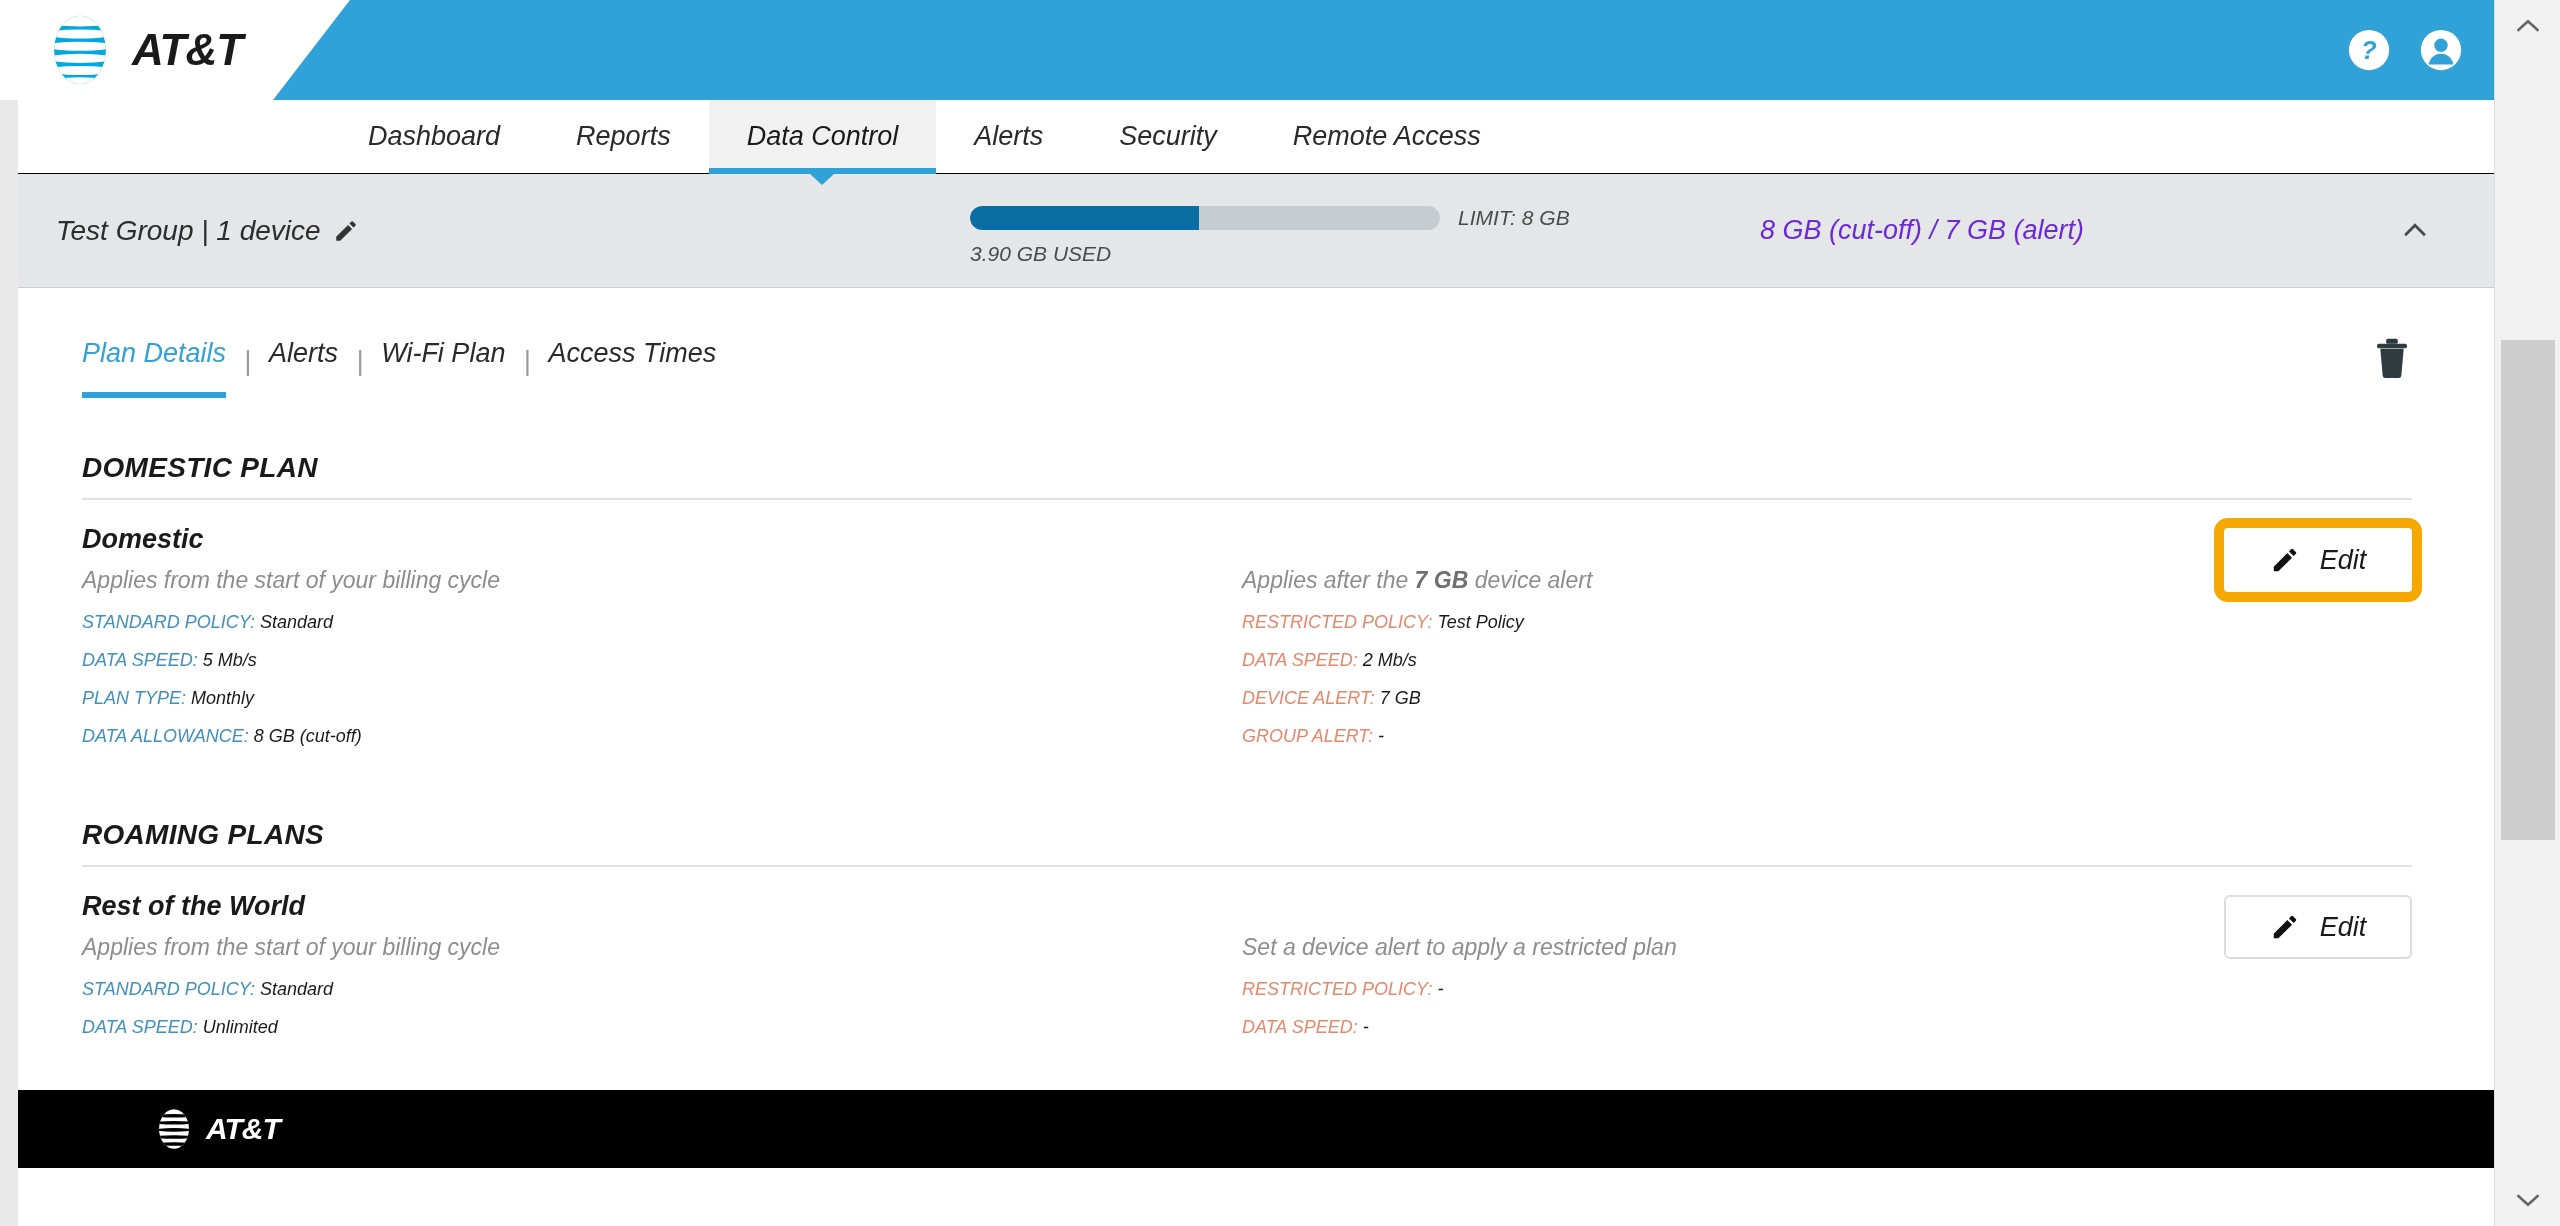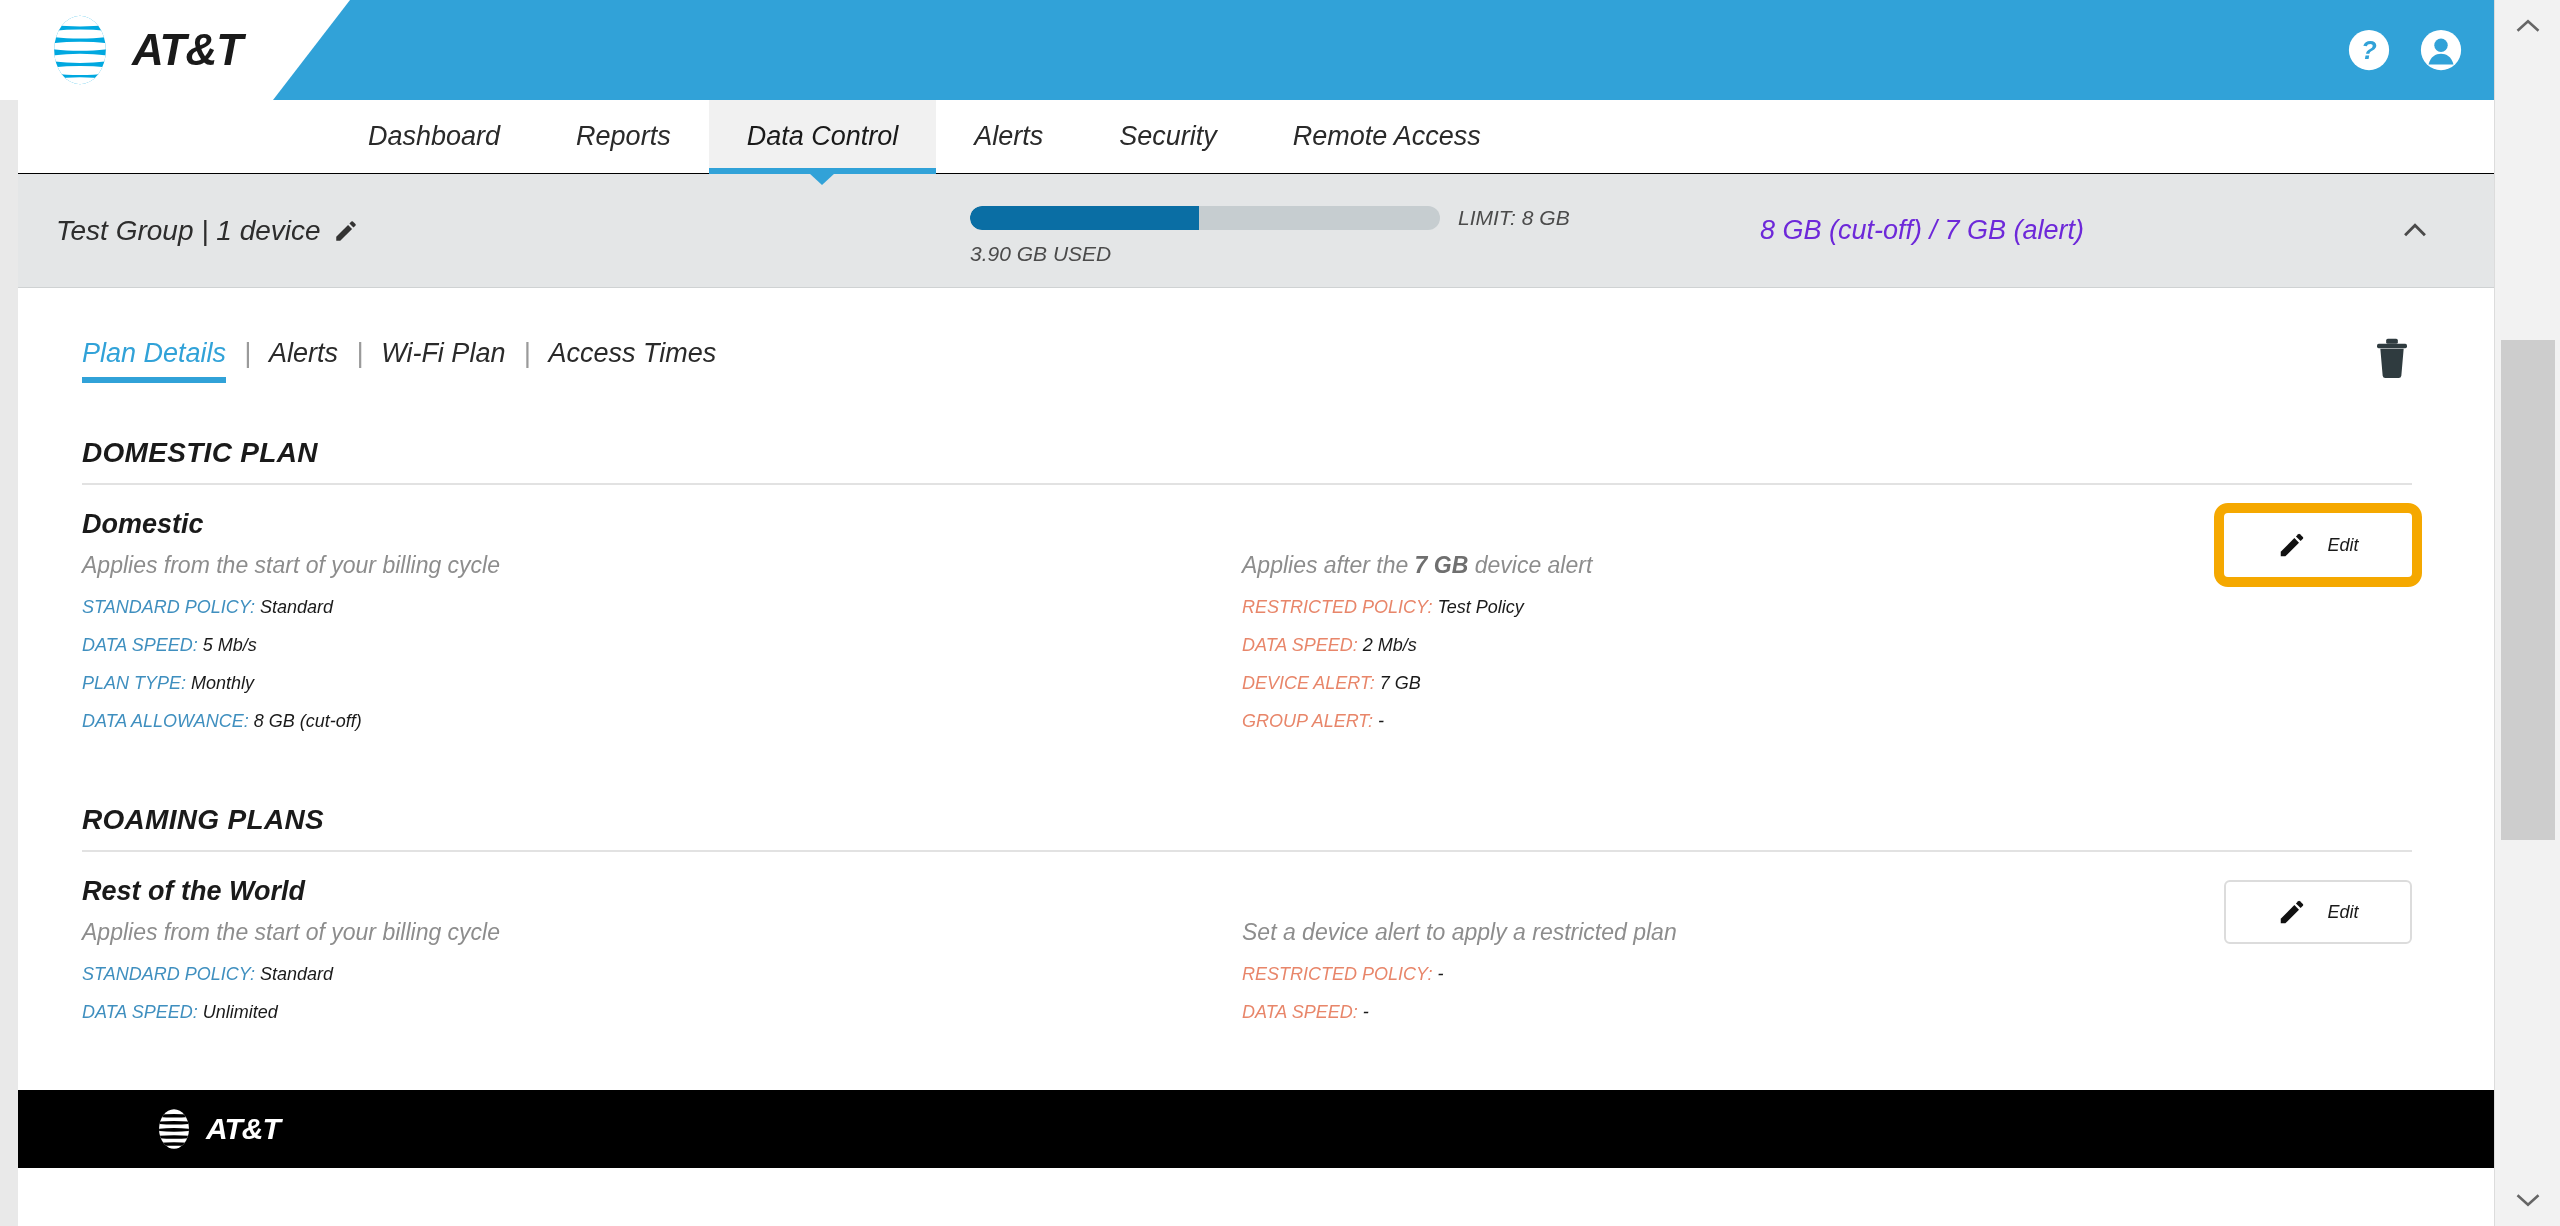--- a/index.html
+++ b/index.html
@@ -191,21 +191,21 @@
     display: flex;
     align-items: center;
     padding-top: 50px;
     font-size: 27px;
     gap: 0;
   }
   .subtab {
     position: relative;
     color: #2a2a2a;
     cursor: pointer;
-    padding-bottom: 14px;
+    padding-bottom: 29px;
     white-space: nowrap;
   }
   .subtab.active { color: #31a2d8; }
   .subtab.active::after {
     content: "";
     position: absolute;
     left: 0; right: 0; bottom: 0;
     height: 6px;
     background: #31a2d8;
   }
@@ -270,21 +270,21 @@
     right: 0;
     top: 4px;
     display: flex;
     align-items: center;
     justify-content: center;
     gap: 20px;
     width: 188px; height: 64px;
     background: #ffffff;
     border: 2px solid #dcdcdc;
     border-radius: 6px;
-    font-size: 18px;
+    font-size: 27px;
     color: #1a1a1a;
     cursor: pointer;
   }
   .edit-btn.highlighted {
     outline: 10px solid #f5a800;
     outline-offset: 0px;
     border-color: #ffffff;
     border-radius: 4px;
   }
   .pencil-ic { width: 30px; height: 30px; }

